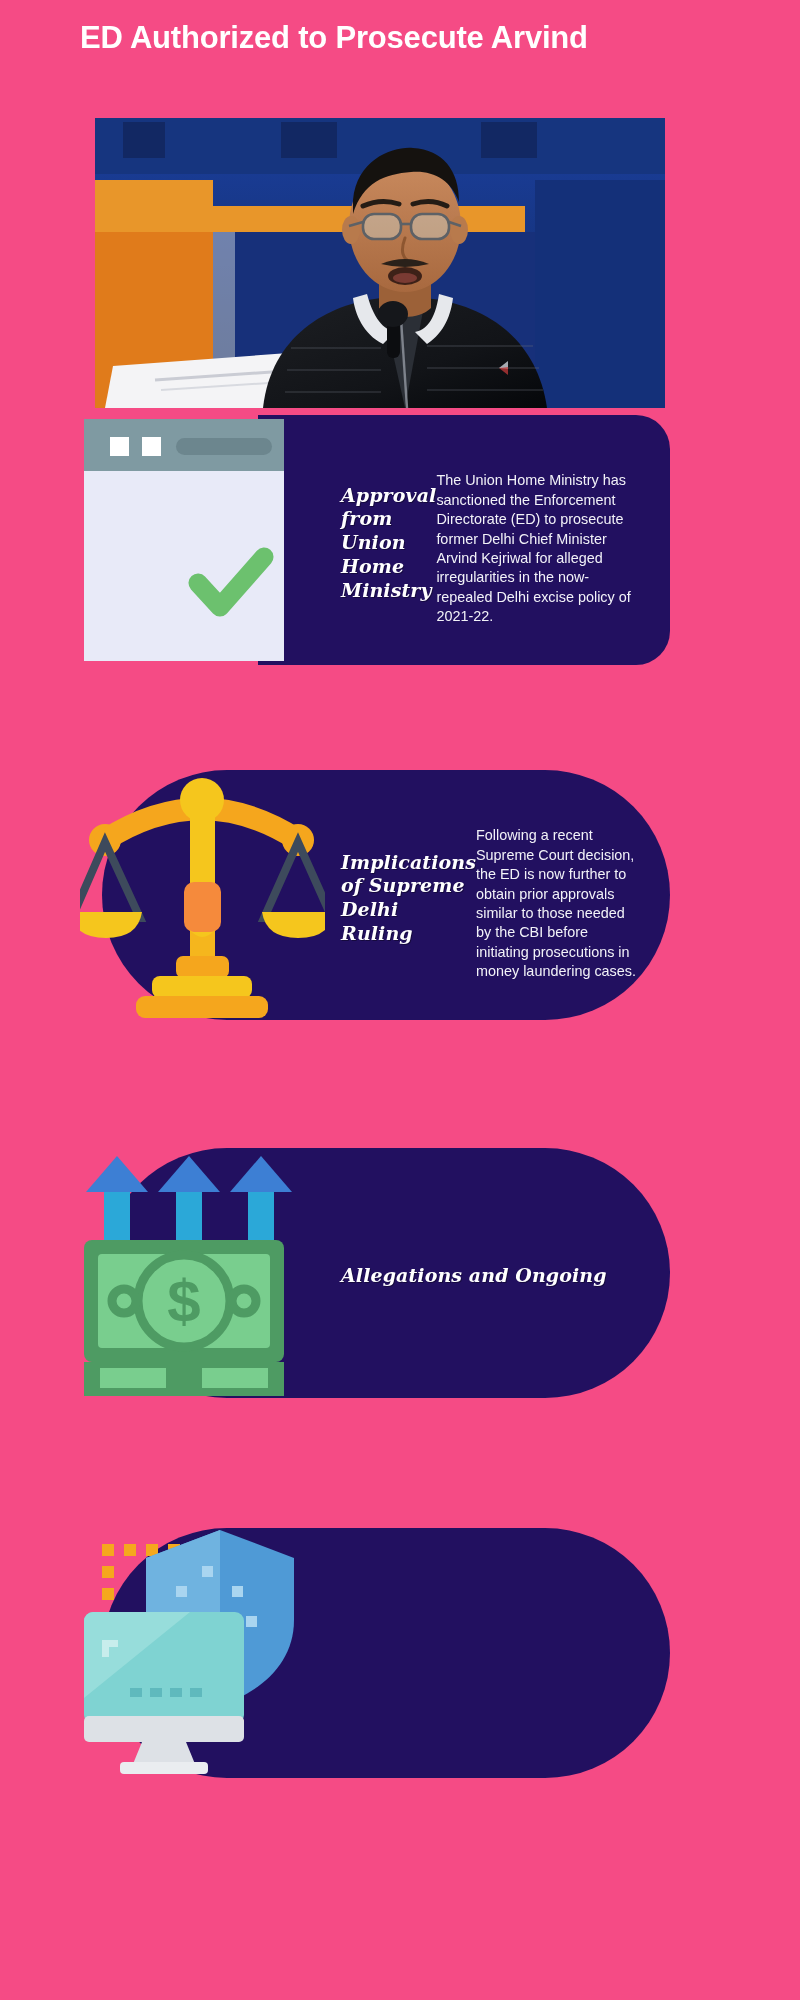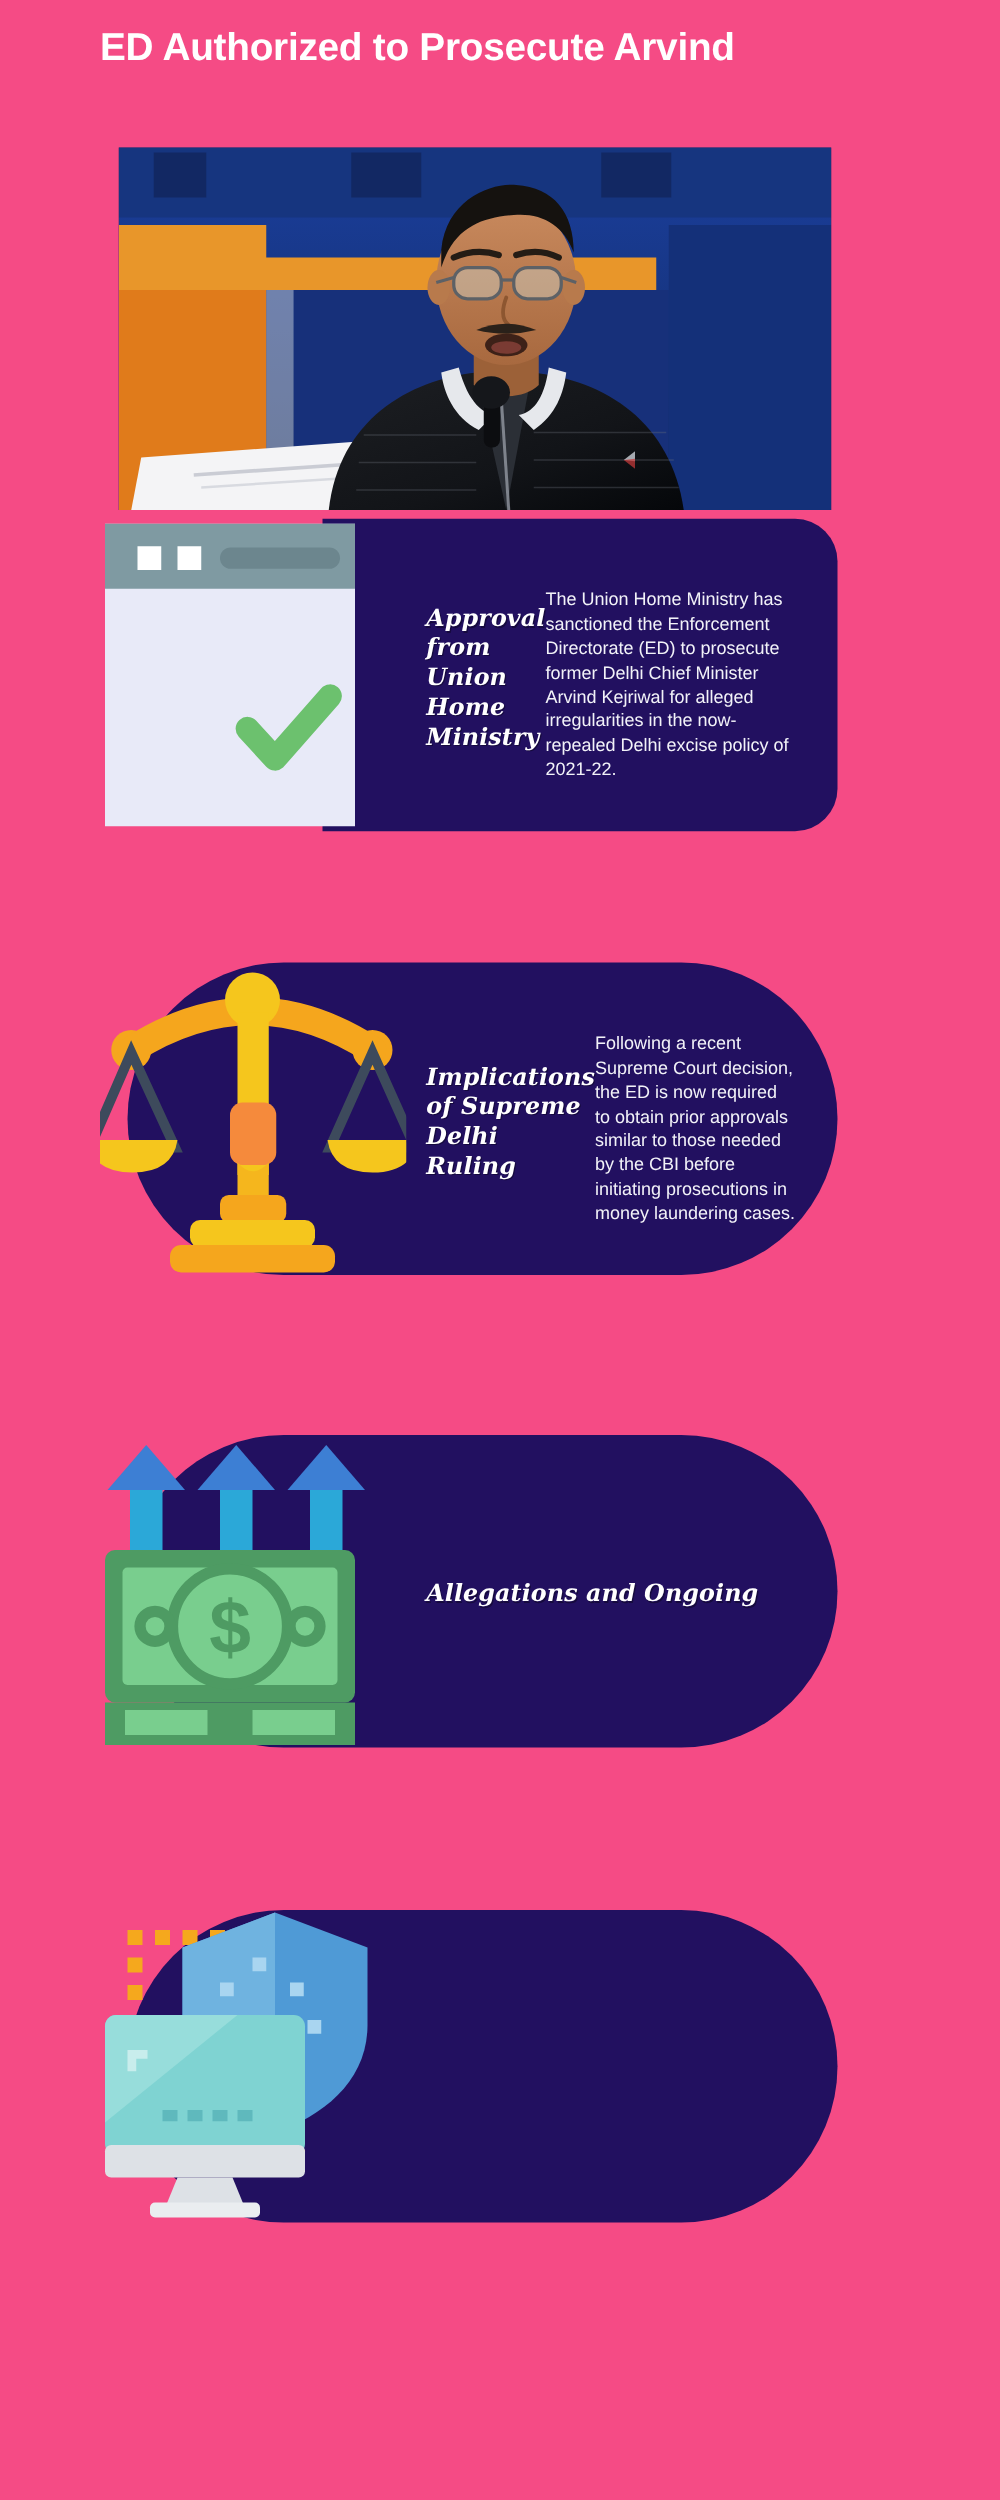--- a/index.html
+++ b/index.html
@@ -220,21 +220,21 @@
       <rect x="72" y="206" width="100" height="22" rx="8" fill="#F5C61D"></rect>
       <rect x="56" y="226" width="132" height="22" rx="9" fill="#F5A61D"></rect>
       <path d="M25 72 L-8 148 H60 Z" fill="none" stroke="#3D4A5C" stroke-width="8"></path>
       <path d="M218 72 L184 148 H252 Z" fill="none" stroke="#3D4A5C" stroke-width="8"></path>
       <path d="M-10 142 H62 q-4 26 -36 26 q-32 0 -36 -26 z" fill="#F5C61D"></path>
       <path d="M182 142 H254 q-4 26 -36 26 q-32 0 -36 -26 z" fill="#F5C61D"></path>
     </svg>
   </div>
   <div class="card-text">
     <div class="card-head">Implications of Supreme Delhi Ruling</div>
-    <div class="card-body">Following a recent Supreme Court decision, the ED is now required to obtain prior approvals similar to those needed by the CBI before initiating prosecutions in money laundering cases.</div>
+    <div class="card-body">Following a recent Supreme Court decision, the ED is now further to obtain prior approvals similar to those needed by the CBI before initiating prosecutions in money laundering cases.</div>
   </div>
 </div>
 
 <div class="card" id="card3">
   <div class="card-bg"></div>
   <div class="card-icon">
     <svg viewBox="0 0 245 250" width="245" height="250">
       <g>
         <rect x="24" y="34" width="26" height="62" fill="#2BA8D8"></rect>
         <path d="M37 8 L68 44 H6 Z" fill="#3D7FD4"></path>

